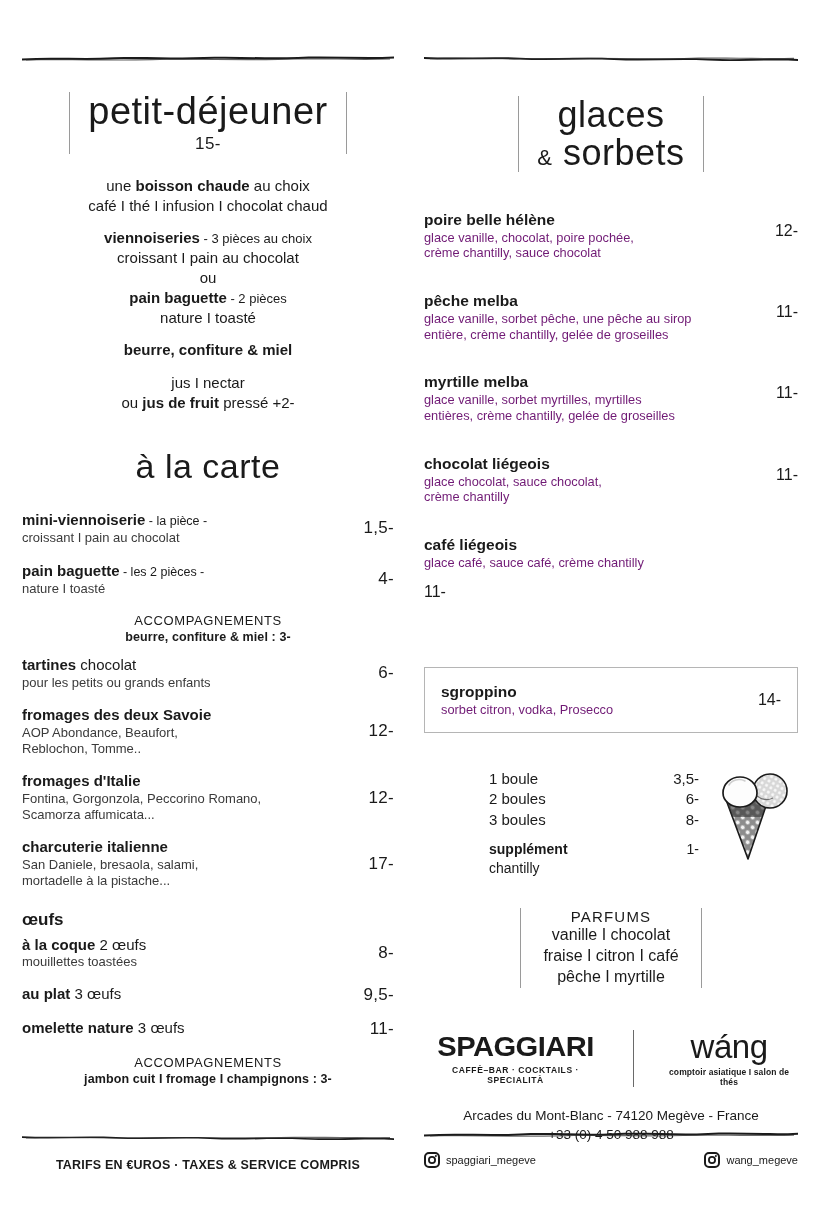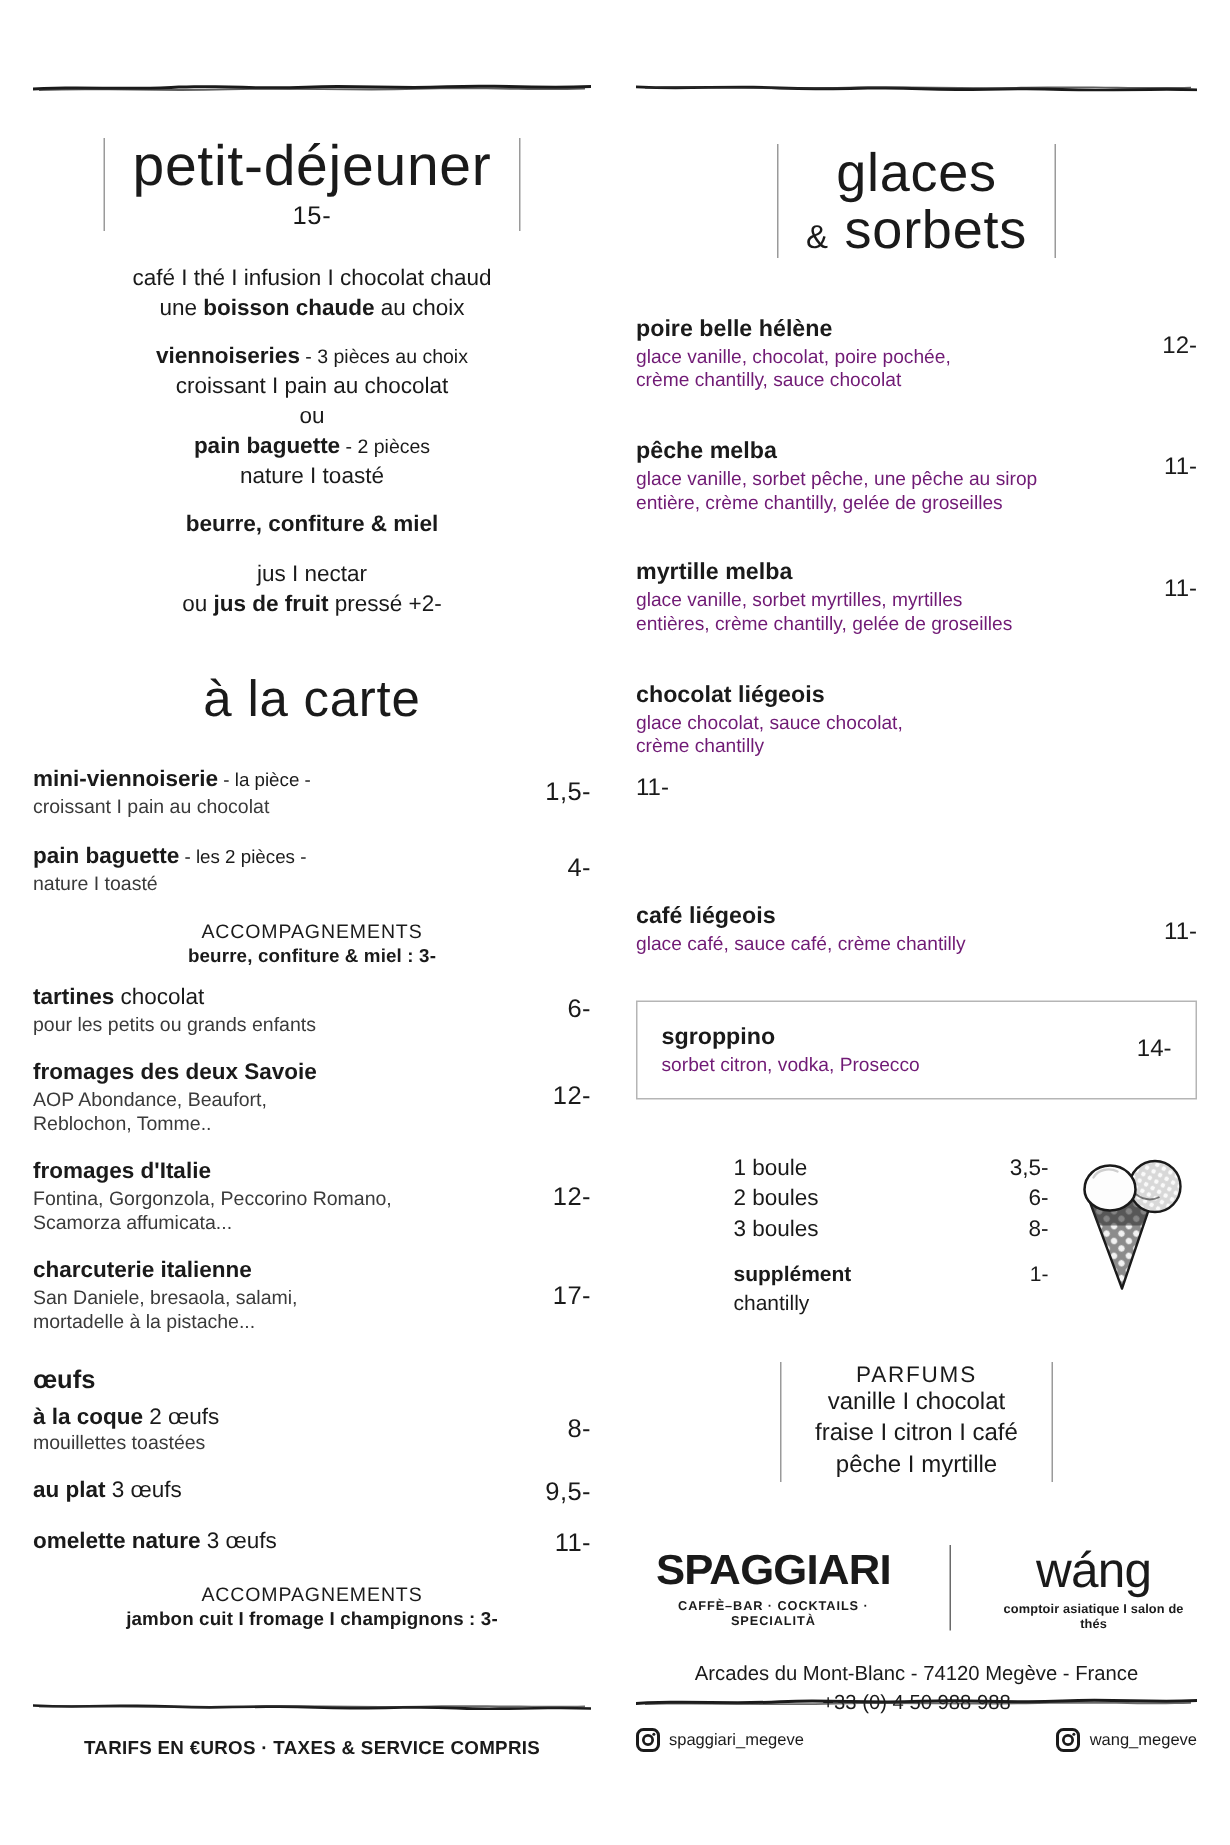--- a/index.html
+++ b/index.html
@@ -141,22 +141,22 @@
     <div class="headwrap" style="padding:0 2px;">
       <div class="vrule"></div>
       <div class="headtext">
         <h1 class="big">petit-déjeuner</h1>
         <div class="price-under">15-</div>
       </div>
       <div class="vrule"></div>
     </div>
 
     <div class="prose" id="breakfast-prose" style="margin-top:22px;">
+        <p><span>une </span><b>boisson chaude</b><span> au choix</span></p>
         <p><span>café I thé I infusion I chocolat chaud</span></p>
-        <p><span>une </span><b>boisson chaude</b><span> au choix</span></p>
         <div class="gap"></div>
         <p><b>viennoiseries</b><span class="sm"> - 3 pièces au choix</span></p>
         <p><span>croissant I pain au chocolat</span></p>
         <p><span>ou</span></p>
         <p><b>pain baguette</b><span class="sm"> - 2 pièces</span></p>
         <p><span>nature I  toasté</span></p>
         <div class="gap"></div>
         <p><b>beurre, confiture &amp; miel</b></p>
         <div class="gap"></div>
         <p><span>jus I nectar</span></p>
@@ -276,28 +276,28 @@
           </div>
           <div class="pr">11-</div>
         </div>
         <div class="gitem" style="margin-bottom: 30px;">
           <div class="txt">
             <div class="gnm">myrtille melba</div>
             <div class="gdesc">glace vanille, sorbet myrtilles, myrtilles<br>entières, crème chantilly, gelée de groseilles</div>
           </div>
           <div class="pr">11-</div>
         </div>
-        <div class="gitem" style="margin-bottom: 30px; flex-direction: column;">
+        <div class="gitem" style="margin-bottom: 30px;">
           <div class="txt">
             <div class="gnm">chocolat liégeois</div>
             <div class="gdesc">glace chocolat, sauce chocolat,<br>crème chantilly</div>
           </div>
           <div class="pr">11-</div>
         </div>
-        <div class="gitem" style="margin-bottom: 30px;">
+        <div class="gitem" style="margin-bottom: 30px; flex-direction: column;">
           <div class="txt">
             <div class="gnm">café liégeois</div>
             <div class="gdesc">glace café, sauce café, crème chantilly</div>
           </div>
           <div class="pr">11-</div>
         </div>
       </div>
 
     <div class="boxed" style="margin-top:24px;">
       <div class="txt">

